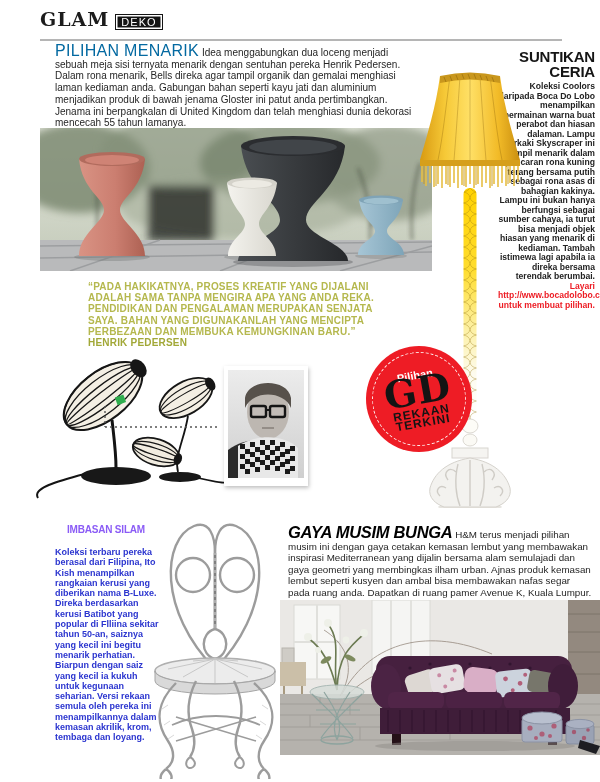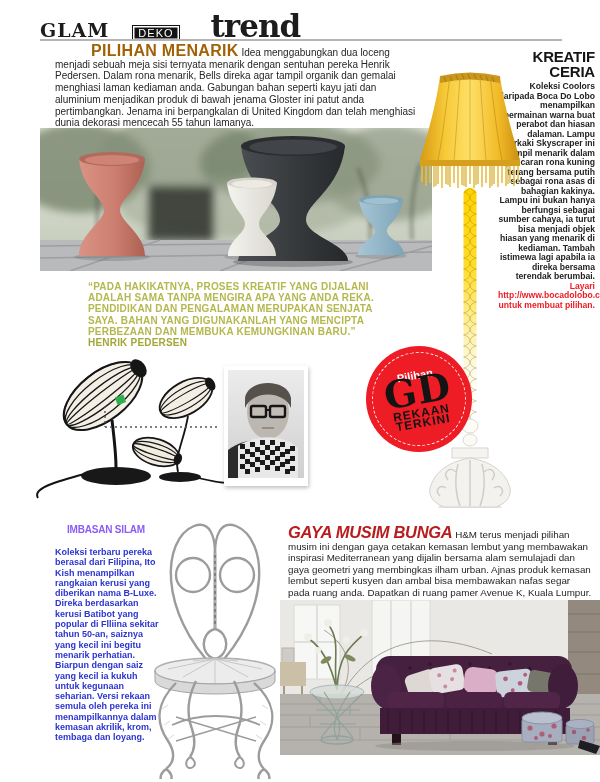--- a/index.html
+++ b/index.html
@@ -1,31 +1,31 @@
 <!DOCTYPE html>
 <html><head>
 <meta charset="utf-8">
 <style>
   html,body{margin:0;padding:0;background:#ffffff;}
   #page{position:relative;width:600px;height:782px;background:#fff;overflow:hidden;
         font-family:"Liberation Sans",sans-serif;color:#1a1a1a;}
   .abs{position:absolute;}
 
   
-  .header-row{left:40px;top:8px;display:flex;align-items:baseline;gap:23px;}
+  .header-row{left:40px;top:8px;display:flex;align-items:baseline;gap:6px;}
   .brand-glam{font-family:"DejaVu Serif",serif;font-size:19px;font-weight:600;letter-spacing:1px;color:#1c1c1c;}
   .deko-box{font-size:11px;font-weight:normal;letter-spacing:1px;color:#fff;background:#141414;
             padding:1px 5px;box-shadow:inset 0 0 0 1.5px #fff;border:1.5px solid #141414;}
   .section-title{font-family:"DejaVu Serif",serif;font-size:31px;font-weight:bold;color:#1c1c1c;
                  letter-spacing:-1px;margin-left:8px;}
   .rule{left:40px;top:39px;width:522px;height:1.5px;background:#b5b5b5;}
 
   
   .article-pilihan{left:55px;top:45px;width:444px;font-size:10px;line-height:11.7px;color:#262626;}
-  .article-pilihan .lead{color:#a16207;font-weight:bold;font-size:16px;letter-spacing:.3px;margin-left:36px;}
+  .article-pilihan .lead{color:#0369a1;font-weight:normal;font-size:16px;letter-spacing:.3px;}
   .text-spacer{float:right;width:80px;height:104px;margin-top:24px;}
 
   
   .suntikan{left:498px;top:50px;width:97px;text-align:right;}
   .suntikan h2{margin:0;font-size:15px;line-height:14.5px;font-weight:800;color:#151515;letter-spacing:-.2px;}
   .suntikan .body{margin-top:3px;font-size:8.6px;line-height:9.5px;font-weight:bold;color:#222;}
   .suntikan .link{color:#ed1c24;}
 
   
   .quote{left:88px;top:281px;width:292px;font-size:10px;line-height:11.2px;font-weight:bold;
@@ -41,38 +41,37 @@
   .badge-gd{font-family:"DejaVu Serif",serif;font-size:38px;line-height:36px;font-weight:bold;color:#141414;letter-spacing:1px;}
   .badge-l{font-size:12px;line-height:12.5px;font-weight:800;color:#141414;letter-spacing:1px;margin-top:-2px;}
 
   
   .imbasan{left:55px;top:512px;width:104px;}
   .imbasan h2{margin:12px;font-size:10px;color:#8b5cf6;font-weight:800;letter-spacing:-.2px;}
   .imbasan .body{margin-top:6px;font-size:9px;line-height:10.3px;font-weight:bold;color:#2b35cf;}
 
   
   .gaya{left:288px;top:527px;width:306px;font-size:9.8px;line-height:11.6px;color:#262626;}
-  .gaya .lead{font-size:16.5px;font-weight:800;font-style:italic;color:#b91c1c;letter-spacing:-.3px;}
+  .gaya .lead{font-size:16.5px;font-weight:800;font-style:italic;color:#000000;letter-spacing:-.3px;}
 
   .portrait{left:224px;top:366px;background:#fff;padding:4px;box-shadow:1px 2px 4px rgba(0,0,0,.25);z-index:4;}
   .photo-stools{left:40px;top:128px;z-index:1;}
   .lamp{left:418px;top:60px;z-index:3;}
   .wire-lamps{left:28px;top:356px;z-index:2;}
   .chair{left:138px;top:511px;}
   .room{left:280px;top:600px;}
 </style>
 </head>
 <body>
 
 <div id="page">
 
   <div class="abs header-row">
     <span class="brand-glam">GLAM</span>
     <span class="deko-box">DEKO</span>
-    <span class="section-title">trend</span>
   </div>
   <div class="abs rule"></div>
 
   <p class="abs article-pilihan" style="margin:0;">
     <span class="text-spacer"></span><span class="lead">PILIHAN MENARIK</span>
     <span>Idea menggabungkan dua loceng menjadi sebuah meja sisi ternyata menarik dengan sentuhan pereka Henrik Pedersen. Dalam rona menarik, Bells direka agar tampil organik dan gemalai menghiasi laman kediaman anda. Gabungan bahan seperti kayu jati dan aluminium menjadikan produk di bawah jenama Gloster ini patut anda pertimbangkan. Jenama ini berpangkalan di United Kingdom dan telah menghiasi dunia dekorasi mencecah 55 tahun lamanya.</span>
   </p>
 
   <svg class="abs photo-stools" width="392" height="143" viewBox="0 0 392 143">
     <defs>
@@ -205,21 +204,21 @@
         <path d="M74,420 C80,412 72,406 66,412"></path>
       <path d="M22,436 C16,430 22,424 28,428"></path>
         <path d="M82,436 C88,430 82,424 76,428"></path>
       <path d="M52,400 L52,446"></path>
         <path d="M40,404 C36,420 38,436 42,446"></path>
         <path d="M64,404 C68,420 66,436 62,446"></path>
     </g>
   </svg>
 
   <div class="abs suntikan">
-    <h2><span>KREATIF</span><br><span>CERIA</span></h2>
+    <h2><span>SUNTIKAN</span><br><span>CERIA</span></h2>
     <div class="body"><span>Koleksi Coolors daripada Boca Do Lobo menampilkan permainan warna buat perabot dan hiasan dalaman. Lampu berkaki Skyscraper ini tampil menarik dalam pancaran rona kuning terang bersama putih sebagai rona asas di bahagian kakinya. Lampu ini bukan hanya berfungsi sebagai sumber cahaya, ia turut bisa menjadi objek hiasan yang menarik di kediaman. Tambah istimewa lagi apabila ia direka bersama terendak berumbai. </span><span class="link">Layari http://www.bocadolobo.com untuk membuat pilihan.</span></div>
   </div>
 
   <div class="abs quote">
     <span>“PADA HAKIKATNYA, PROSES KREATIF YANG DIJALANI ADALAH SAMA TANPA MENGIRA APA YANG ANDA REKA. PENDIDIKAN DAN PENGALAMAN MERUPAKAN SENJATA SAYA. BAHAN YANG DIGUNAKANLAH YANG MENCIPTA PERBEZAAN DAN MEMBUKA KEMUNGKINAN BARU.”</span>
     <span class="author">HENRIK PEDERSEN</span>
   </div>
 
   <div class="abs badge" style="background:#ee1c25;">
     <div class="badge-inner">

